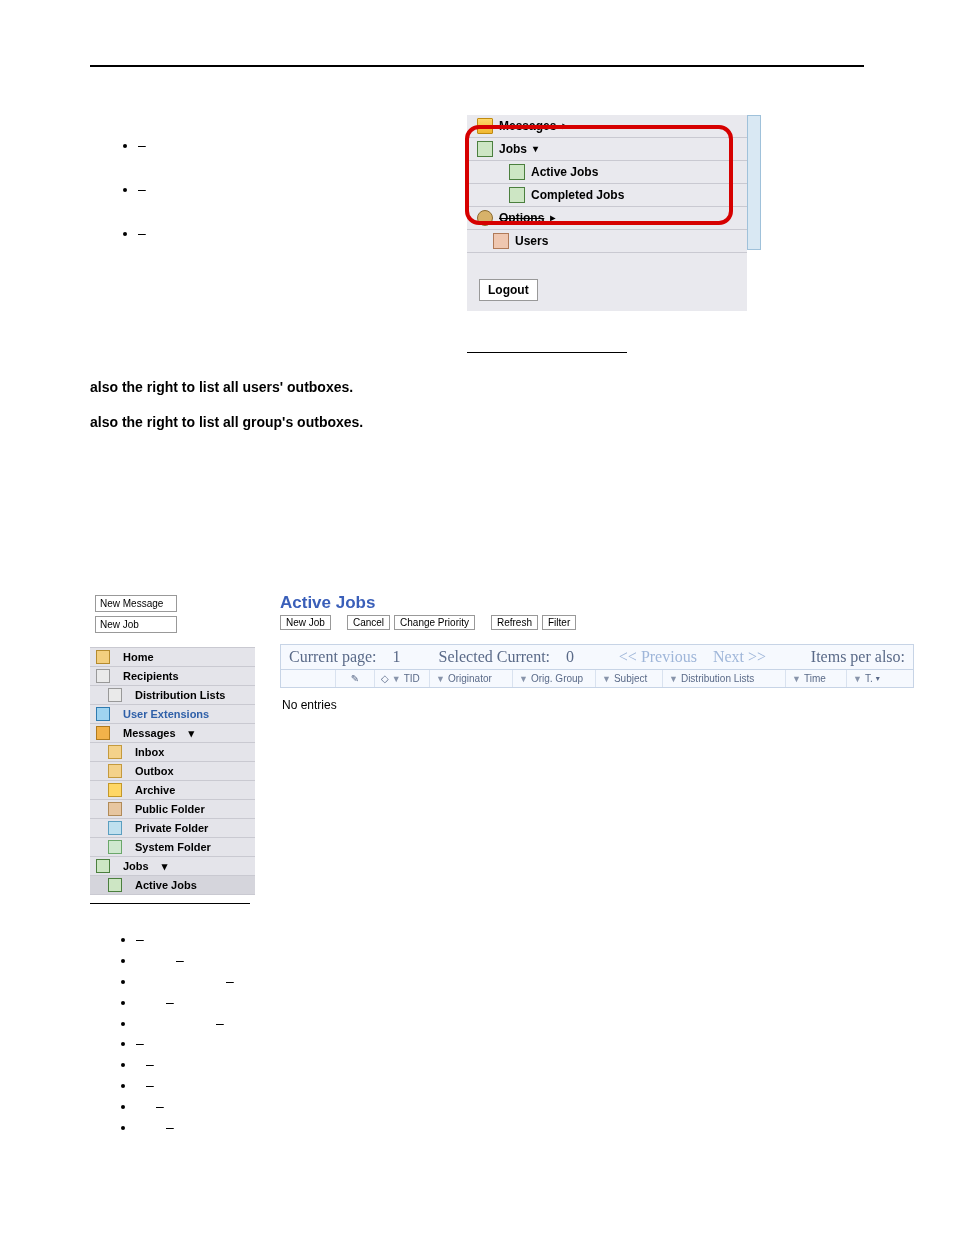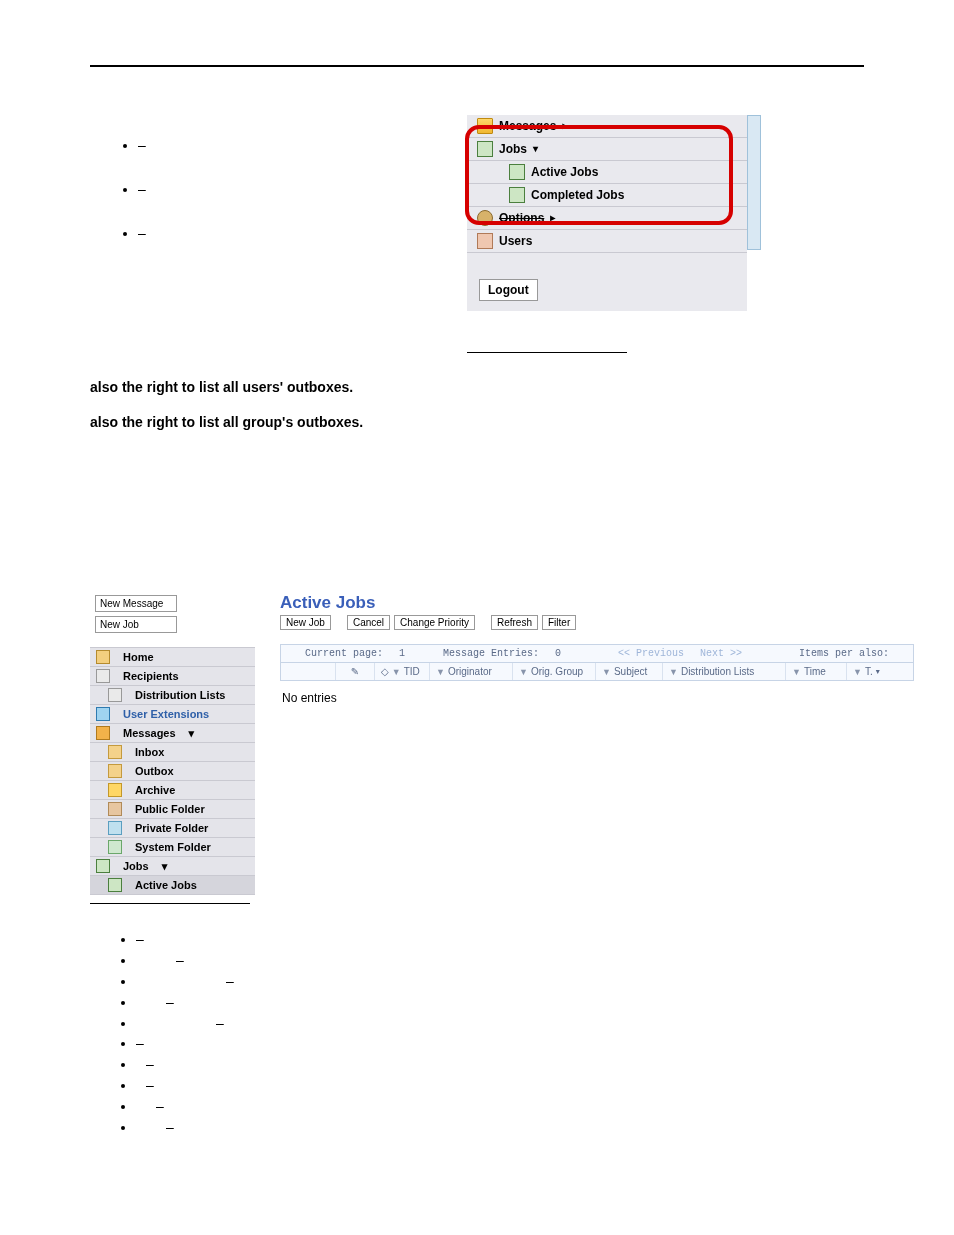--- a/index.html
+++ b/index.html
@@ -187,23 +187,23 @@
     background: #fff;
     border: 1px solid #999;
     font-family: "Trebuchet MS", Verdana, Arial, sans-serif;
   }
   .gridbar {
     display: flex;
     align-items: center;
     gap: 16px;
     border: 1px solid #c7d4e6;
     background: #f6f9fe;
-    padding: 3px 24px;
-    font-size: 10px;
-    font-family: Liberation Mono, monospace;
+    padding: 3px 8px;
+    font-size: 16px;
+    font-family: Liberation Serif, serif;
     color: #5a6a88;
   }
   .gridbar .spacer { flex: 1; }
   .gridbar .nav { color: #9fb6d9; }
   .gridhead {
     display: flex;
     border: 1px solid #c7d4e6;
     border-top: none;
     background: #f6f9fe;
     font-size: 10px;
@@ -307,21 +307,21 @@
       </div>
       <div class="tree-row indent">
         <span class="tree-icon ico-monitor"></span>
         <span>Completed Jobs</span>
       </div>
       <div class="tree-row" style="padding-left:10px;">
         <span class="tree-icon ico-gear"></span>
         <span style="text-decoration:line-through;">Options</span>
         <span class="caret">▸</span>
       </div>
-      <div class="tree-row" style="padding-left:10px;">
+      <div class="tree-row" style="padding-left:26px;">
         <span class="tree-icon ico-users"></span>
         <span>Users</span>
       </div>
       <button class="logout-btn">Logout</button>
     </div>
 
     <div class="red-box"></div>
     <div class="fig-cap1"></div>
   </div>
 
@@ -405,21 +405,21 @@
           <button>Change Priority</button>
           <span style="width:8px;"></span>
           <button>Refresh</button>
           <button>Filter</button>
         </div>
 
         <div class="gridbar">
           <span>Current page:</span>
           <span>1</span>
           <span style="width:6px;"></span>
-          <span>Message Entries:</span>
+          <span>Selected Current:</span>
           <span>0</span>
           <span class="spacer"></span>
           <span class="nav">&lt;&lt; Previous</span>
           <span class="nav">Next &gt;&gt;</span>
           <span class="spacer"></span>
           <span>Items per also:</span>
         </div>
 
         <div class="gridhead">
           <div class="gh ghw-cb"></div>

